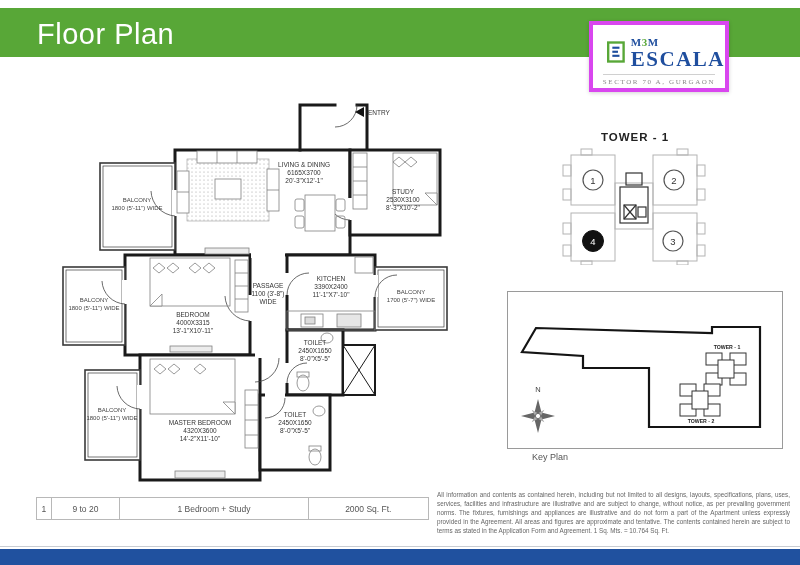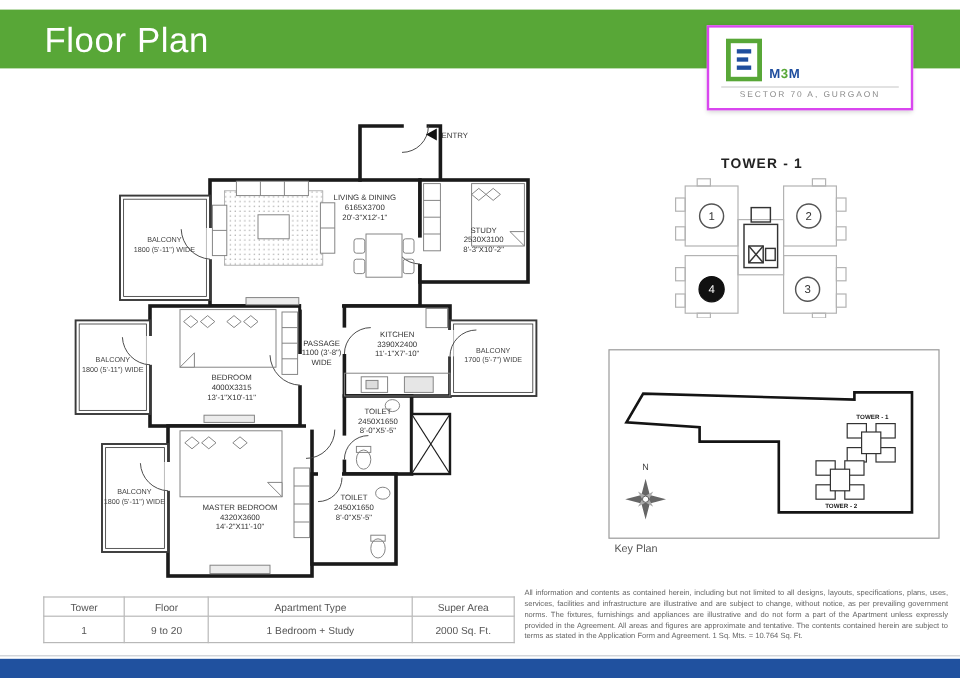--- a/index.html
+++ b/index.html
@@ -3,43 +3,43 @@
 <meta charset="utf-8">
 <style>
   html,body{margin:0;padding:0;}
   body{
     width:800px;height:565px;position:relative;background:#ffffff;
     font-family:"Liberation Sans", sans-serif;overflow:hidden;
   }
   
   .header-bar{position:absolute;left:0;top:8px;width:800px;height:49px;background:#58a737;}
   .page-title{position:absolute;left:37px;top:18px;font-size:29px;font-weight:300;color:#fff;letter-spacing:.5px;}
-  .logo-card{position:absolute;left:589px;top:21px;width:172px;height:71px;background:#fff;
-    border:2px solid #d946ef;box-shadow:0 1px 4px rgba(0,0,0,.18);box-sizing:border-box;}
+  .logo-card{position:absolute;left:589px;top:21px;width:140px;height:71px;background:#fff;
+    border:4px solid #d946ef;box-shadow:0 1px 4px rgba(0,0,0,.18);box-sizing:border-box;font-family:Liberation Serif, serif;}
   .logo-row{display:flex;align-items:flex-end;margin:9px 0 0 14px;}
   .logo-icon{width:30px;height:36px;margin-right:6px;}
   .logo-texts{display:flex;flex-direction:column;line-height:1;}
   .brand-top{font-size:11px;font-weight:bold;color:#1f4e9e;letter-spacing:.5px;}
   .brand-top .g{color:#58a737;}
   .brand-main{font-size:21px;font-weight:bold;color:#1f4e9e;letter-spacing:1.5px;margin-top:1px;}
   .logo-divider{height:1px;background:#d0d0d0;margin:4px 10px 3px 10px;}
   .logo-tagline{font-size:7px;color:#8a8a8a;letter-spacing:1.6px;text-align:center;}
   
   .plan-wrap{position:absolute;left:55px;top:95px;width:400px;height:400px;}
   svg text{font-family:"Liberation Sans", sans-serif;fill:#333;}
   .room-label{font-size:6.5px;text-anchor:middle;}
   .balcony-label{font-size:6px;text-anchor:middle;fill:#444;}
   .entry-label{font-size:6.5px;}
   
   .tower-wrap{position:absolute;left:553px;top:131px;width:164px;text-align:center;}
   .tower-title{font-size:11.5px;font-weight:600;color:#222;letter-spacing:1px;margin-bottom:4px;}
   .unit-num{font-size:9.5px;text-anchor:middle;}
   
   .keyplan-box{position:absolute;left:507px;top:291px;width:276px;height:158px;border:1px solid #9a9a9a;box-sizing:border-box;background:#fff;}
-  .keyplan-caption{position:absolute;left:512px;top:452px;font-size:9px;color:#555;}
+  .keyplan-caption{position:absolute;left:532px;top:452px;font-size:9px;color:#555;}
   .kp-tower-label{font-size:5.2px;font-weight:bold;text-anchor:middle;fill:#222;}
   .north-label{font-size:7.5px;text-anchor:middle;fill:#444;}
   
   .spec-table{position:absolute;left:36px;top:497px;width:393px;border-collapse:collapse;
     font-size:8.5px;color:#555;text-align:center;}
   .spec-table th,.spec-table td{border:1px solid #b8b8b8;font-weight:normal;padding:0;}
   .spec-table th{height:15px;}
   .spec-table td{height:21px;}
   
   .disclaimer{position:absolute;left:437px;top:491px;width:353px;font-size:6.3px;color:#666;
@@ -56,20 +56,21 @@
 <div class="logo-card">
   <div class="logo-row">
     <svg class="logo-icon" viewBox="0 0 30 36">
       <rect x="2" y="2" width="26" height="32" fill="none" stroke="#58a737" stroke-width="4"></rect>
       <rect x="9" y="9" width="12" height="3.6" fill="#1f4e9e"></rect>
       <rect x="9" y="15.8" width="9.5" height="3.6" fill="#1f4e9e"></rect>
       <rect x="9" y="22.6" width="12" height="3.6" fill="#1f4e9e"></rect>
     </svg>
     <div class="logo-texts">
       <div class="brand-top"><span>M</span><span class="g">3</span><span>M</span></div>
+      <div class="brand-main">ESCALA</div>
     </div>
   </div>
   <div class="logo-divider"></div>
   <div class="logo-tagline">SECTOR 70 A, GURGAON</div>
 </div>
 
 <div class="plan-wrap">
 <svg width="400" height="400" viewBox="0 0 400 400">
   <defs>
     <pattern id="dots" width="4" height="4" patternUnits="userSpaceOnUse">
@@ -321,26 +322,20 @@
       <polygon points="0,-9 2,-2 9,0 2,2 0,9 -2,2 -9,0 -2,-2" fill="#aaa" transform="rotate(45)"></polygon>
       <circle cx="0" cy="0" r="2.6" fill="#fff" stroke="#555" stroke-width="0.8"></circle>
     </g>
     <text class="north-label" x="30" y="100">N</text>
   </svg>
 </div>
 <div class="keyplan-caption">Key Plan</div>
 
 <table class="spec-table">
   <tbody>
-      <tr>
-    <th style="width:67px">Tower</th>
-    <th style="width:70px">Floor</th>
-    <th style="width:171px">Apartment Type</th>
-    <th style="width:85px">Super Area</th>
-  </tr>
   <tr>
     <td>1</td>
     <td>9 to 20</td>
     <td>1 Bedroom + Study</td>
     <td>2000 Sq. Ft.</td>
   </tr>
 </tbody>
   </table>
 
 <div class="disclaimer">All information and contents as contained herein, including but not limited to all designs, layouts, specifications, plans, uses, services, facilities and infrastructure are illustrative and are subject to change, without notice, as per prevailing government norms. The fixtures, furnishings and appliances are illustrative and do not form a part of the Apartment unless expressly provided in the Agreement. All areas and figures are approximate and tentative. The contents contained herein are subject to terms as stated in the Application Form and Agreement. 1 Sq. Mts. = 10.764 Sq. Ft.</div>

